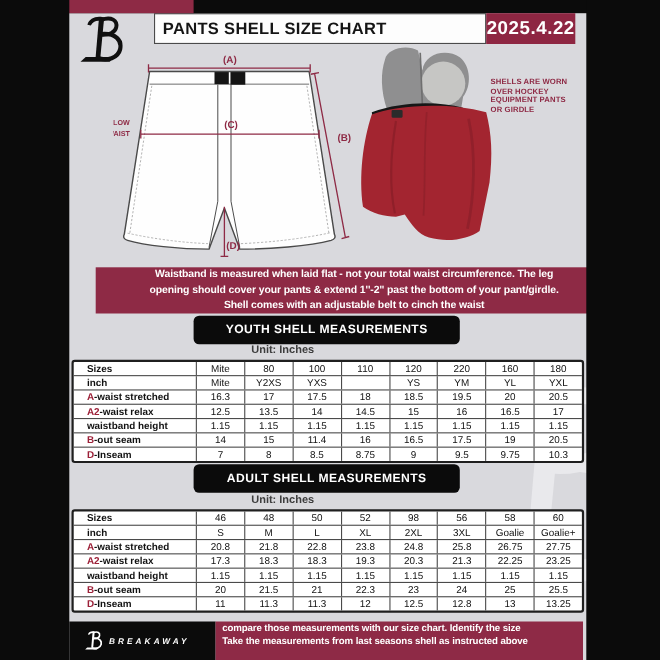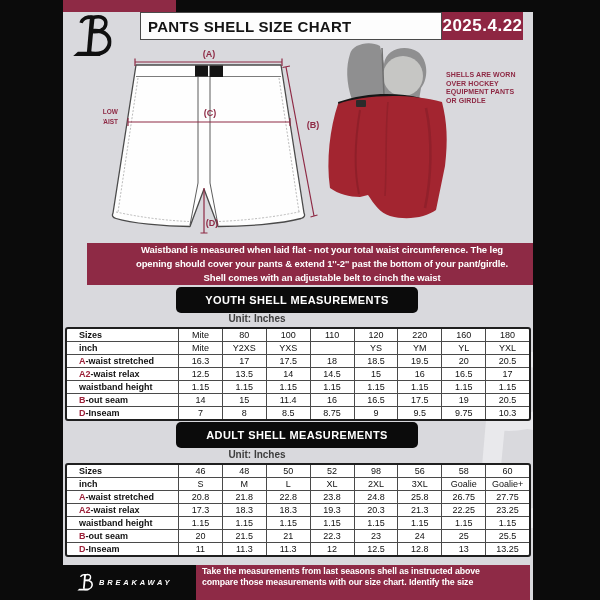--- a/index.html
+++ b/index.html
@@ -309,17 +309,17 @@
       </div>
     </div>
 
   <div class="footer-black">
     <svg width="16" height="19" viewBox="0 0 100 120" style="color:#fff">
         <use href="#bwlogo"></use>
       </svg>
     <span class="footer-brand">BREAKAWAY</span>
   </div>
   <div class="footer-maroon">
+    <div>compare those measurements with our size chart. Identify the size</div>
     <div>Take the measurements from last seasons shell as instructed above</div>
-    <div>compare those measurements with our size chart. Identify the size</div>
   </div>
 
 </div>
 
 </body></html>

